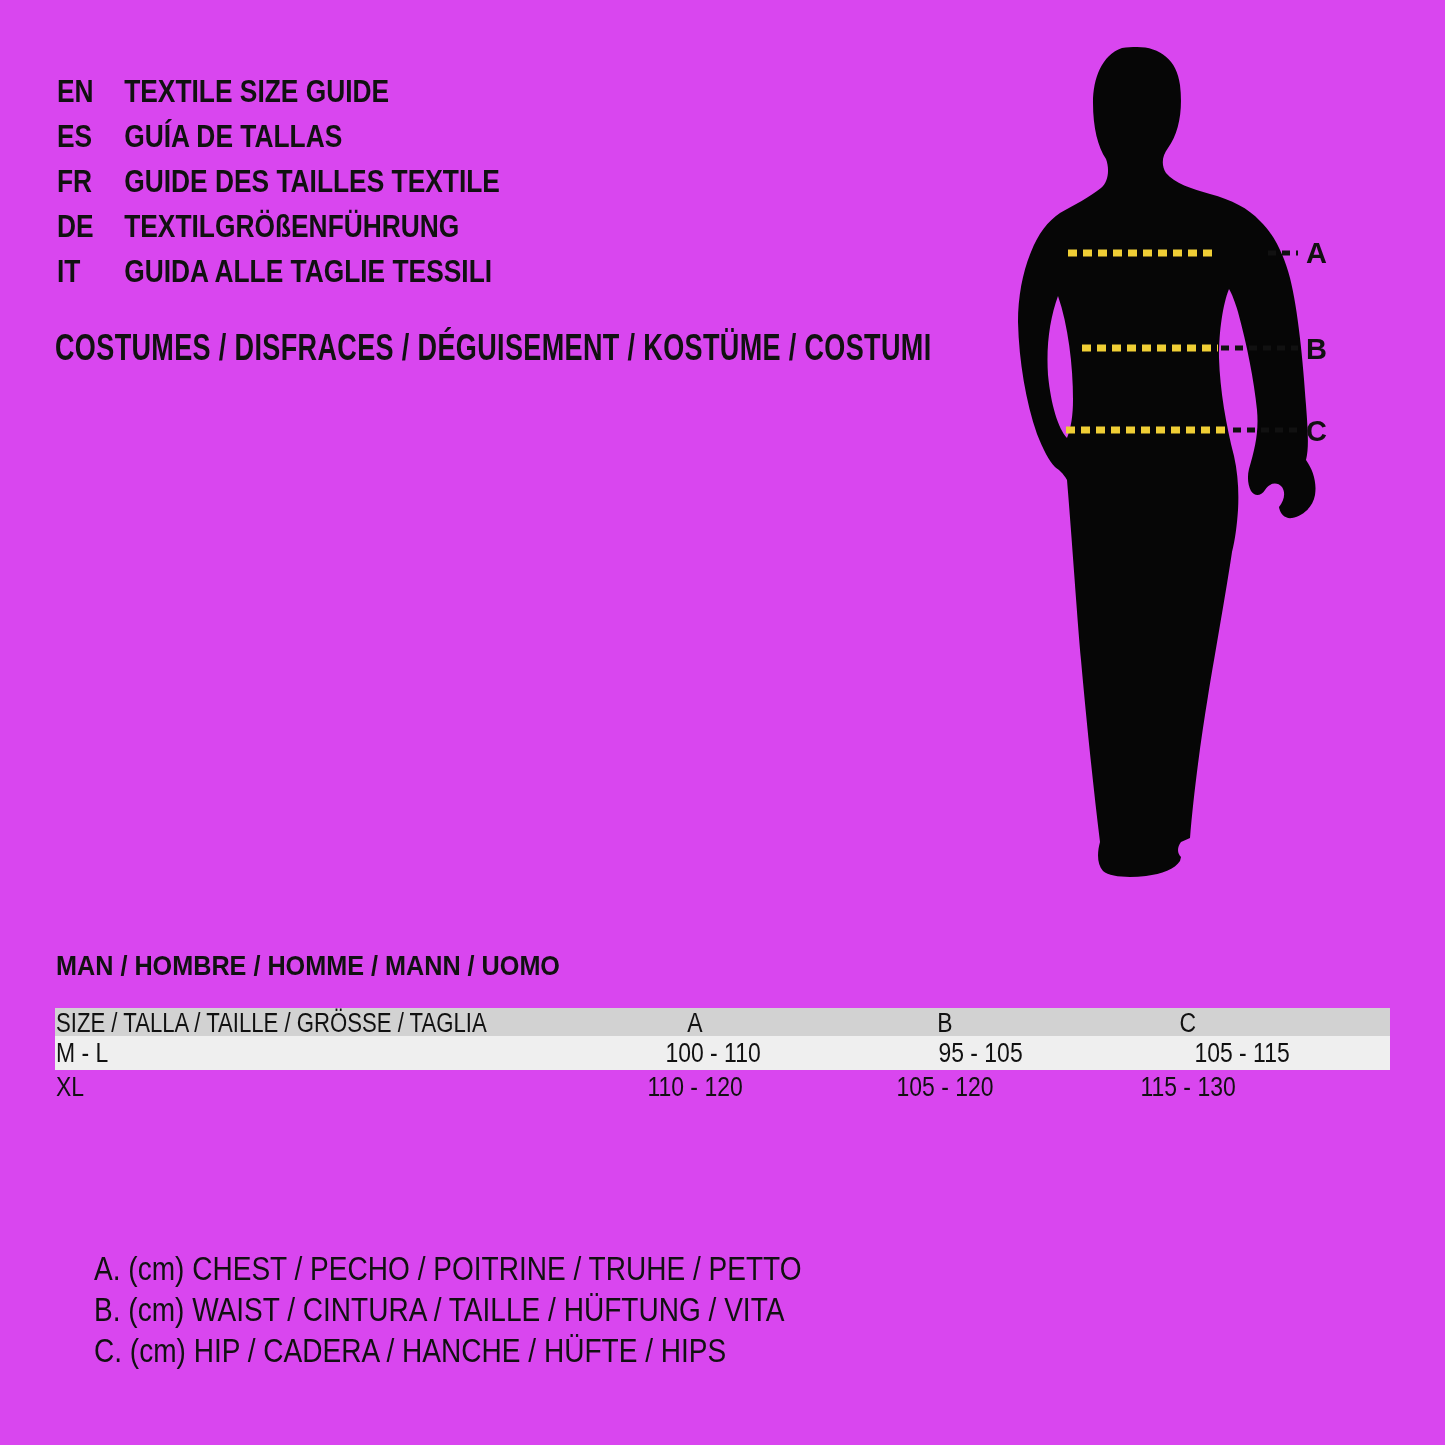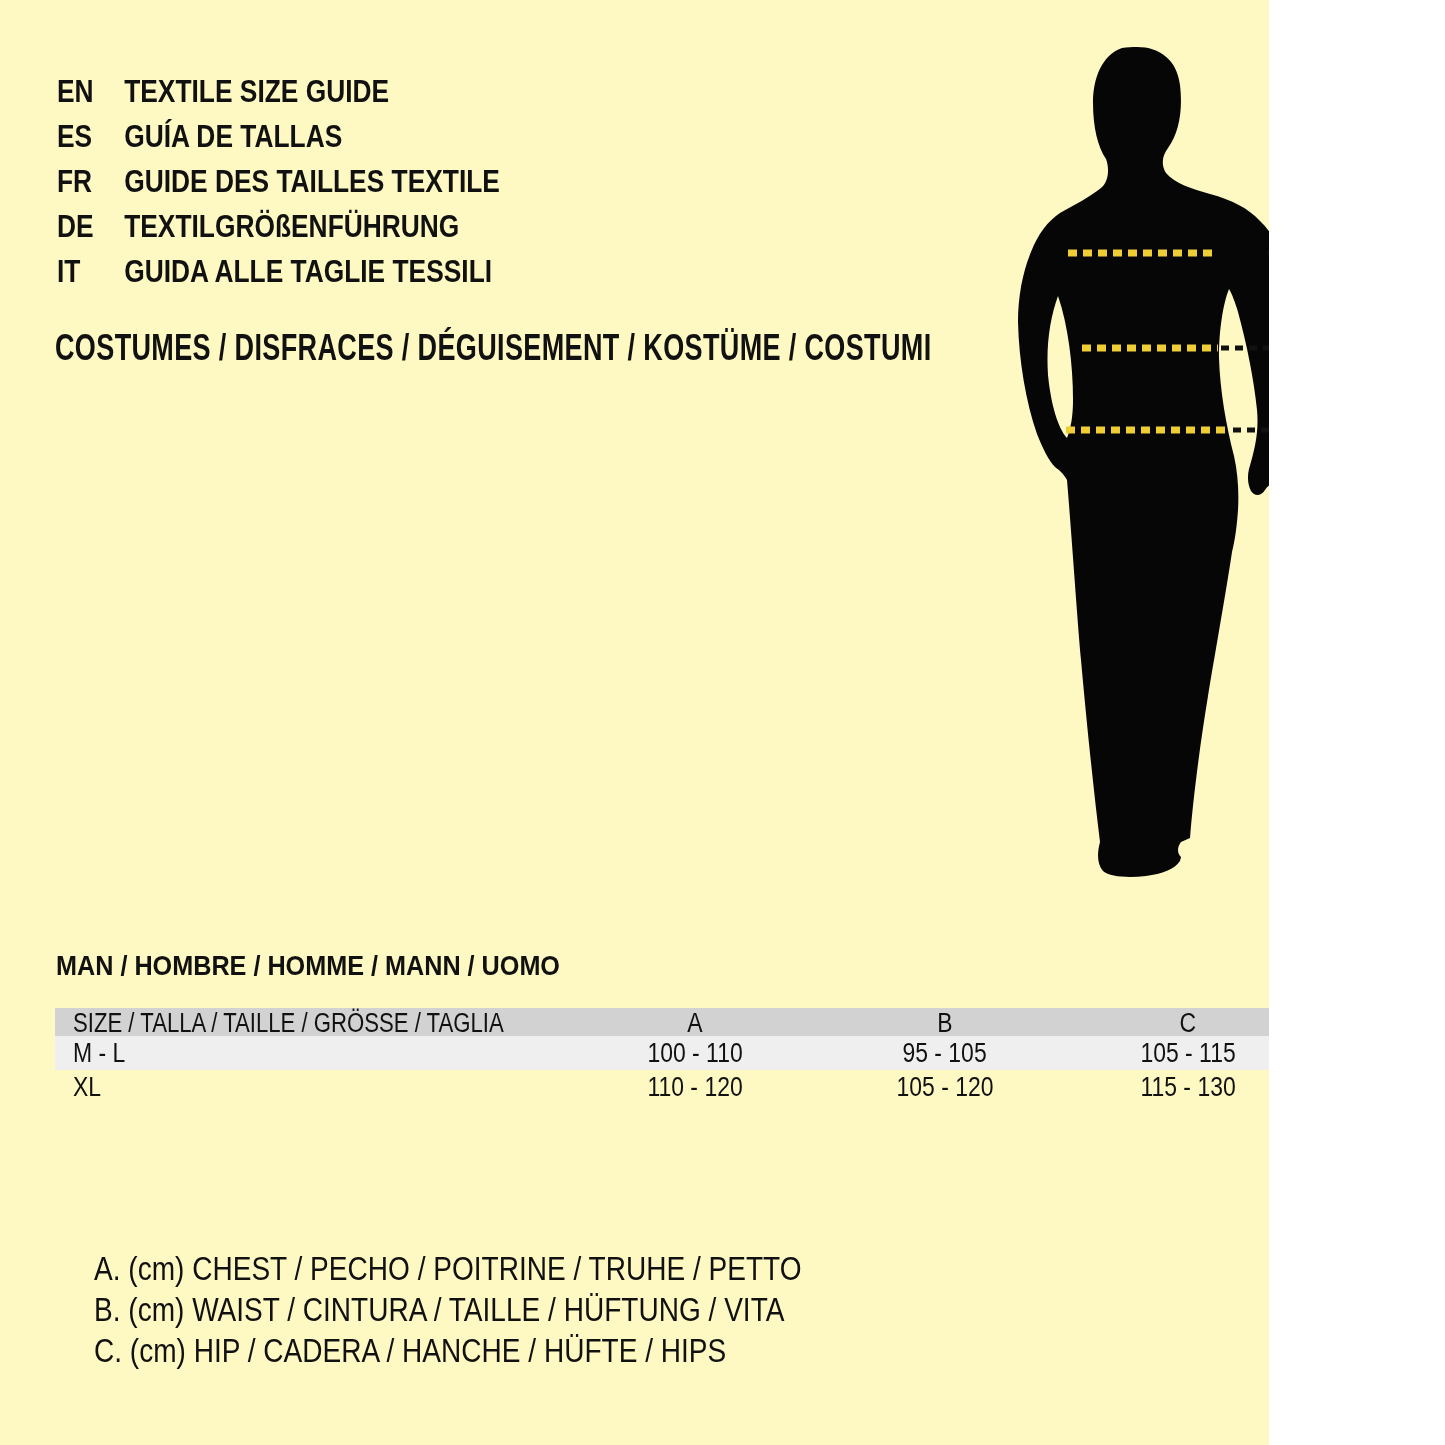--- a/index.html
+++ b/index.html
@@ -1,17 +1,17 @@
 <!DOCTYPE html>
 <html><head>
 <meta charset="utf-8">
 <style>
   html,body { margin:0; padding:0; background:#ffffff; }
   .page {
-    position:relative; width:1269px; height:1445px; background:#fef9c3;
+    position:relative; width:1445px; height:1445px; background:#d946ef;
     font-family:"Liberation Sans", sans-serif; color:#111; overflow:hidden;text-decoration:underline;
   }
   
   .squeeze   { display:inline-block; transform:scaleX(0.85); transform-origin:0 50%; white-space:nowrap; }
   .squeeze-c { display:inline-block; transform:scaleX(0.85); transform-origin:50% 50%; white-space:nowrap; }
 
   
   .lang-list { position:absolute; left:57px; top:69px; }
   .lang-row  { display:flex; height:45px; align-items:center; font-weight:bold; font-size:31px;
                transform:scaleX(0.85); transform-origin:left center; white-space:nowrap; }
@@ -26,22 +26,22 @@
   .figure-wrap { position:absolute; left:950px; top:30px; width:480px; height:880px; }
 
   
   .section-title { position:absolute; left:56px; top:950px; font-size:28px; font-weight:bold;
                    transform:scaleX(0.9); transform-origin:left top; white-space:nowrap; }
 
   
   .size-table { position:absolute; left:55px; top:1008px; width:1335px; font-size:27px; }
   .t-row { display:grid; grid-template-columns:520px 240px 260px 226px 89px; height:34px; align-items:center; }
   .t-row.head { height:28px; background:#d2d2d2; }
-  .t-row.stripe { background:#efefef; }
-  .c-size { padding-left:18px; text-align:left; }
+  .t-row.stripe { background:#efefef;gap:18px; }
+  .c-size { padding-left:1px; text-align:left; }
   .c-num  { text-align:center; }
 
   
   .legend { position:absolute; left:54px; top:1248px;margin-left:40px; }
   .legend-row { height:41px; display:flex; align-items:center; font-size:33px;
                 transform:scaleX(0.85); transform-origin:left center; white-space:nowrap; }
 </style>
 </head>
 <body>
 

